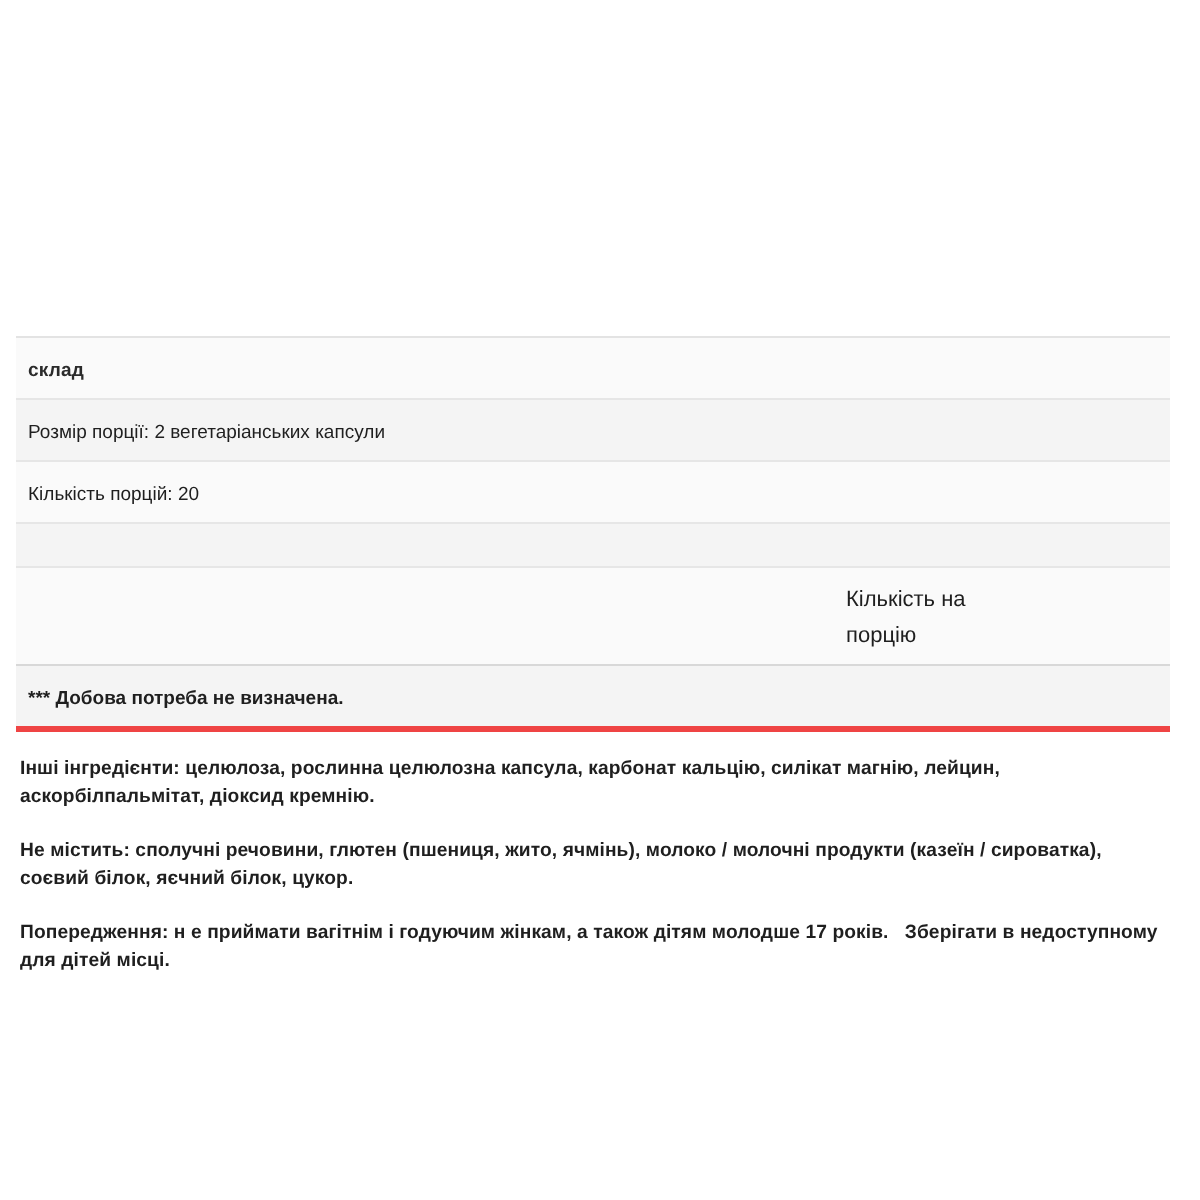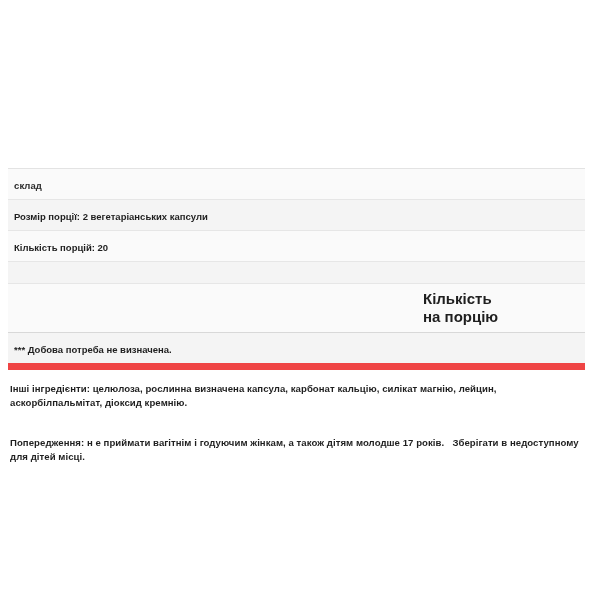--- a/index.html
+++ b/index.html
@@ -25,21 +25,21 @@
 
   
   .top-spacer {
     height: 168px;
   }
 
   
   .facts-panel {
     margin: 0 15px 0 8px;
     border-top: 1px solid #e3e3e3;
-    border-bottom: 7px solid #ef4444;
+    border-bottom: 3px solid #ef4444;
     background: #4d7c0f;
   }
 
   .facts-row {
     display: flex;
     align-items: flex-start;
     border-bottom: 1px solid #e6e6e6;
     padding: 6px 0 6px 2px;
     box-sizing: border-box;
   }
@@ -76,28 +76,28 @@
     font-size: 9.5px;
     line-height: 13px;
     font-weight: bold;
     color: #2b2b2b;
     letter-spacing: 0.1px;
   }
 
   .t-serving {
     font-size: 9.5px;
     line-height: 13px;
-    font-weight: bold;
+    font-weight: normal;
     color: #1f1f1f;
   }
 
   .t-head {
-    font-size: 15px;
+    font-size: 11px;
     line-height: 12px;
-    font-weight: bold;
+    font-weight: normal;
     color: #1f1f1f;
   }
 
   .t-item {
     font-size: 9.5px;
     line-height: 13px;
     font-weight: bold;
     color: #1f1f1f;
   }
 
@@ -189,19 +189,20 @@
       </div>
       <div class="col-amount"></div>
       <div class="col-dv"></div>
     </div>
 
   </div>
 
   <div class="gap-1"></div>
 
   <div class="para-block">
-    <p class="para nowrap-space">Інші інгредієнти: целюлоза, рослинна визначена капсула, карбонат кальцію, силікат магнію, лейцин, аскорбілпальмітат, діоксид кремнію.</p>
+    <p class="para nowrap-space">Інші інгредієнти: целюлоза, рослинна целюлозна капсула, карбонат кальцію, силікат магнію, лейцин, аскорбілпальмітат, діоксид кремнію.</p>
     <div class="gap-2"></div>
+    <p class="para nowrap-space">Не містить: сполучні речовини, глютен (пшениця, жито, ячмінь), молоко / молочні продукти (казеїн / сироватка), соєвий білок, яєчний білок, цукор.</p>
     <div class="gap-3"></div>
     <p class="para nowrap-space">Попередження: н е приймати вагітнім і годуючим жінкам, а також дітям молодше 17 років.   Зберігати в недоступному для дітей місці.</p>
   </div>
 
 </div>
 
 </body></html>

